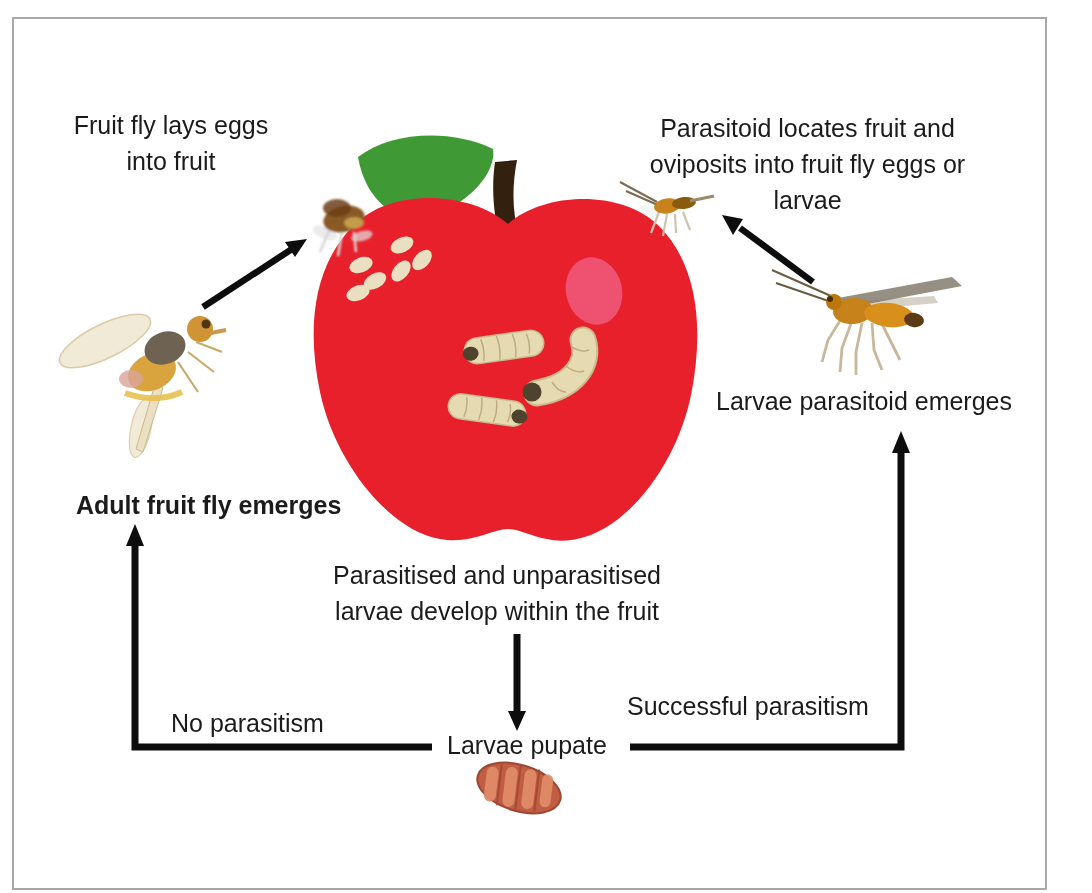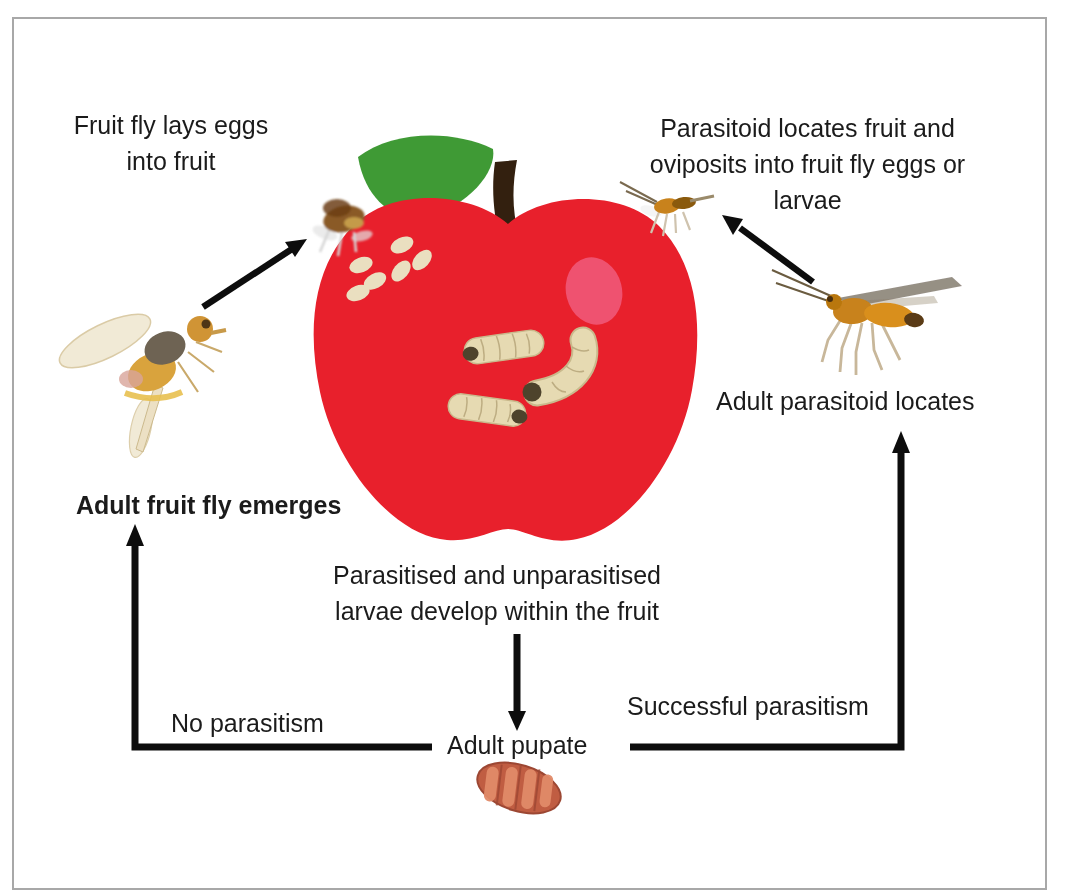--- a/index.html
+++ b/index.html
@@ -180,23 +180,23 @@
 
   <div class="label center" style="left:36px;top:107px;width:270px;">Fruit fly lays eggs
 into fruit</div>
 
   <div class="label center" style="left:605px;top:110px;width:405px;">Parasitoid locates fruit and
 oviposits into fruit fly eggs or
 larvae</div>
 
   <div class="label nowrap" style="left:76px;top:487px;font-weight:bold;">Adult fruit fly emerges</div>
 
-  <div class="label nowrap" style="left:716px;top:383px;">Adult parasitoid locates</div>
+  <div class="label nowrap" style="left:716px;top:383px;">Larvae parasitoid emerges</div>
 
   <div class="label nowrap" style="left:171px;top:705px;">No parasitism</div>
 
   <div class="label center" style="left:297px;top:557px;width:400px;">Parasitised and unparasitised
 larvae develop within the fruit</div>
 
-  <div class="label nowrap" style="left:447px;top:727px;">Adult pupate</div>
+  <div class="label nowrap" style="left:447px;top:727px;">Larvae pupate</div>
 
   <div class="label nowrap" style="left:627px;top:688px;">Successful parasitism</div>
 </div>
 
 </body></html>

